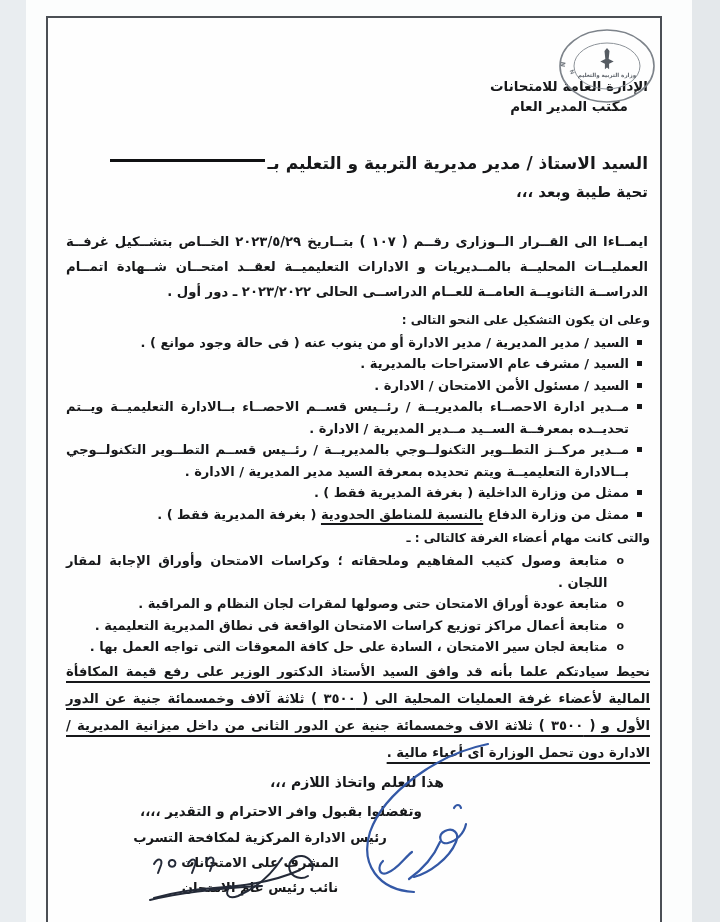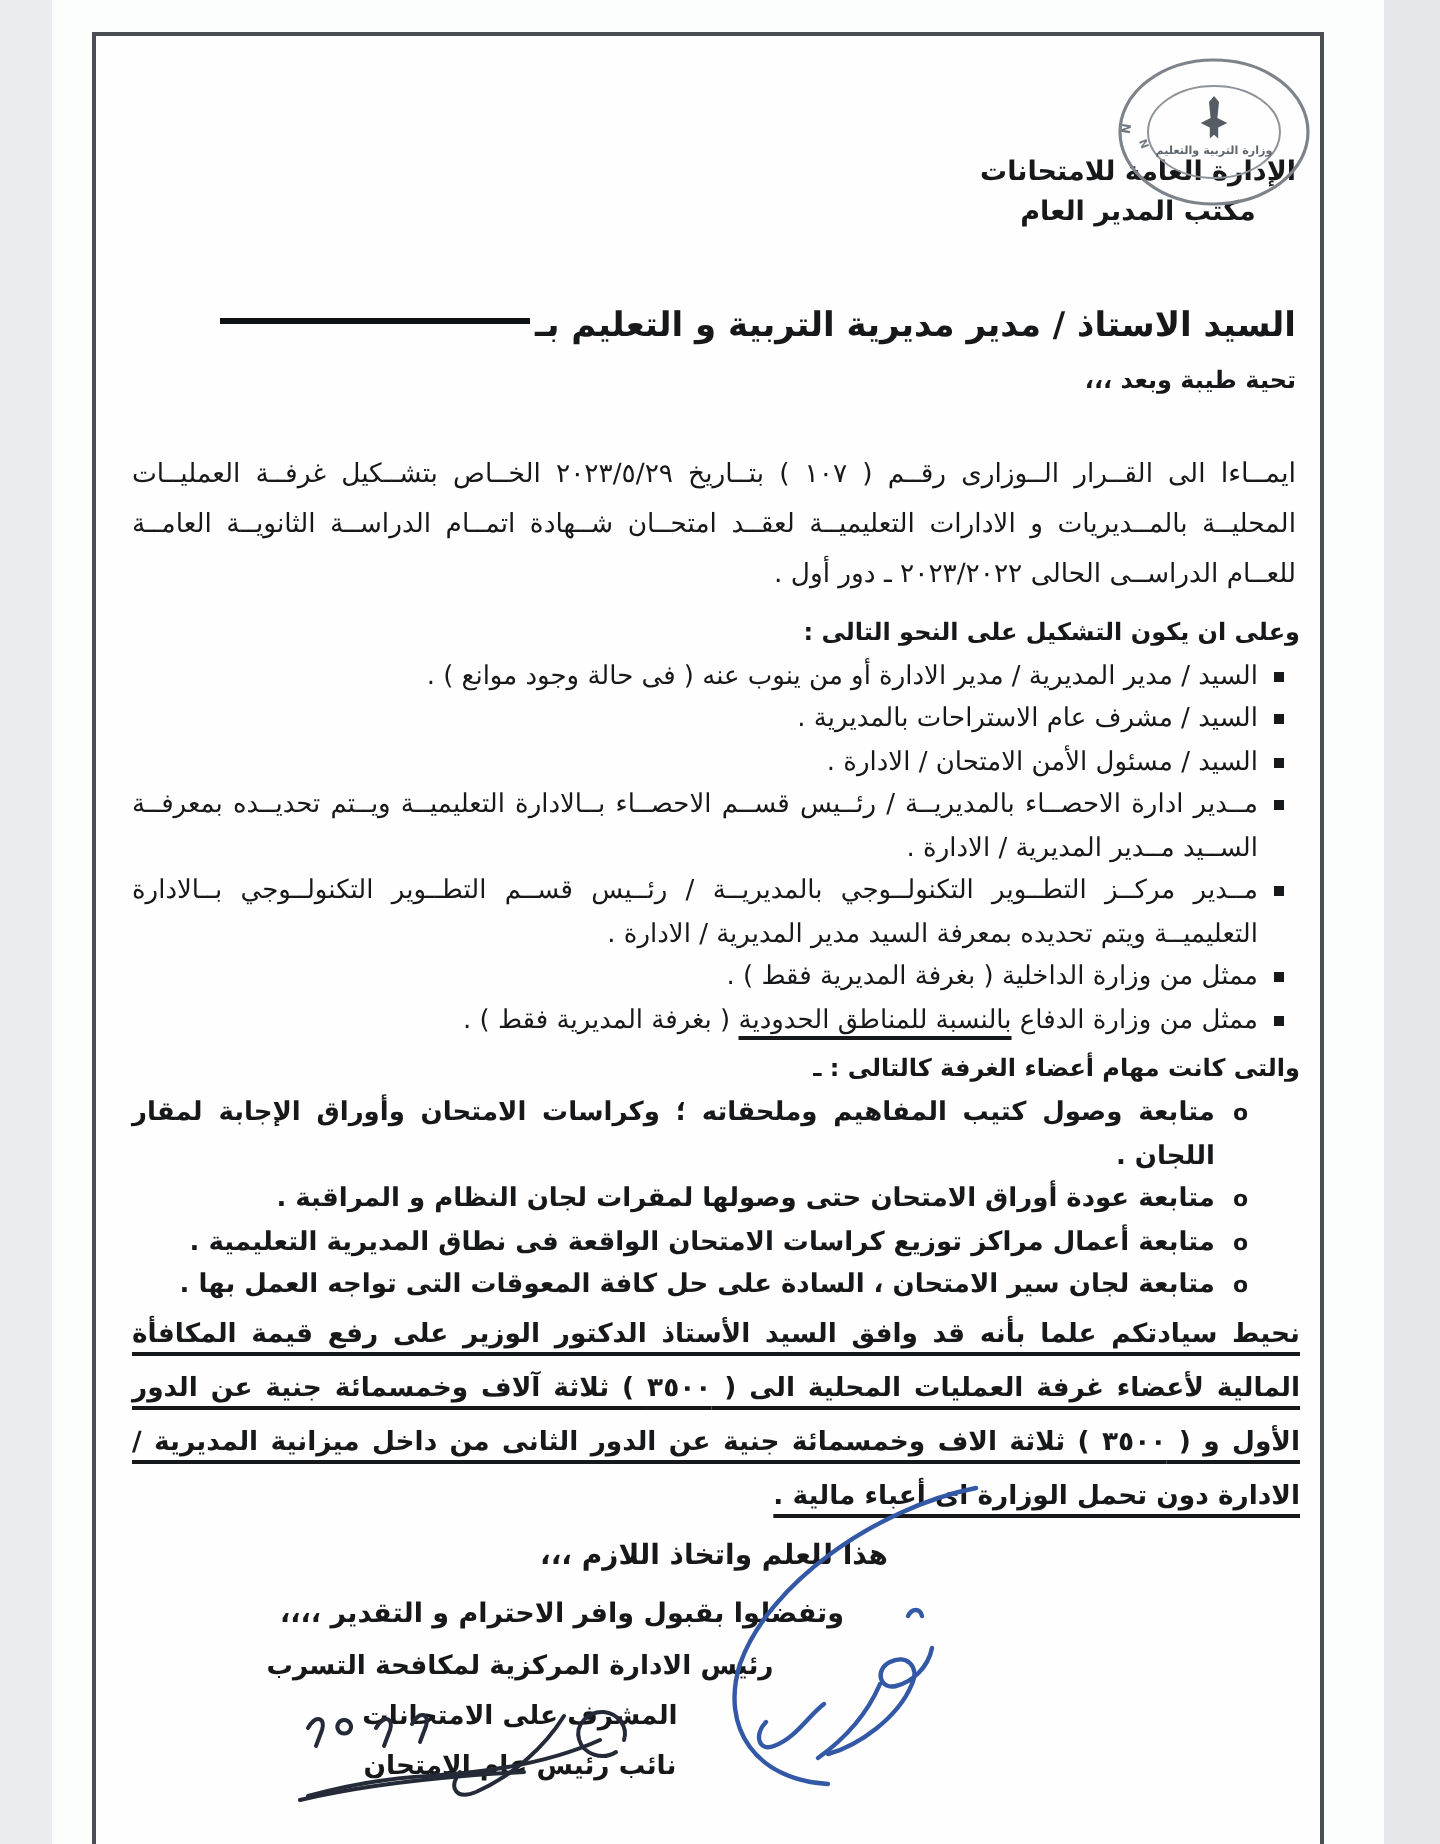--- a/index.html
+++ b/index.html
@@ -23,29 +23,29 @@
   .seal{position:absolute;top:8px;right:2px;width:102px;height:80px;}
   .dept{
     margin:58px 2px 0 0;width:fit-content;text-align:center;
     font-weight:bold;font-size:13.5px;line-height:1.5;
   }
   .title-row{
     display:flex;align-items:center;margin:36px 2px 0 46px;
     font-weight:bold;font-size:17px;white-space:nowrap;
   }
   .title-fill{flex:1;border-bottom:3.5px solid #101113;margin:0 3px 4px 0;}
-  .greeting{margin:10px 2px 12px 0;font-weight:bold;font-size:12px;}
+  .greeting{margin:10px 2px 12px 0;font-weight:bold;font-size:15px;}
   .intro{
-    margin:28px 2px 0 2px;font-size:13.2px;font-weight:normal;
+    margin:28px 2px 0 2px;font-size:13.2px;font-weight:bold;
     text-align:justify;line-height:25px;
   }
   .intro .lead{font-size:13.6px;}
   .sec-heading{margin:7px 0 0 0;font-weight:bold;font-size:12px;line-height:1.5;}
   .sec-heading.second{margin-top:4px;}
-  ul.blist{list-style:none;margin:3px 8px 0 2px;padding:0;font-size:13px;font-weight:normal;}
+  ul.blist{list-style:none;margin:3px 8px 0 2px;padding:0;font-size:13px;font-weight:bold;}
   ul.blist li{display:flex;gap:8px;line-height:21.5px;text-align:justify;}
   ul.blist .bullet{flex:0 0 auto;margin-top:8px;width:5px;height:5px;background:#17181a;}
   ul.blist .li-text{flex:1;}
   ul.olist{list-style:none;margin:3px 26px 0 2px;padding:0;font-size:13px;font-weight:bold;}
   ul.olist li{display:flex;gap:9px;line-height:21.5px;text-align:justify;}
   ul.olist .bullet-o{flex:0 0 auto;font-size:11px;line-height:21.5px;}
   .u-seg{text-decoration:underline;text-underline-offset:4px;text-decoration-thickness:1.5px;}
   .bonus{
     margin:0 0 0 2px;font-size:13.2px;font-weight:bold;text-align:justify;
     line-height:27px;text-decoration:underline;text-underline-offset:5px;

